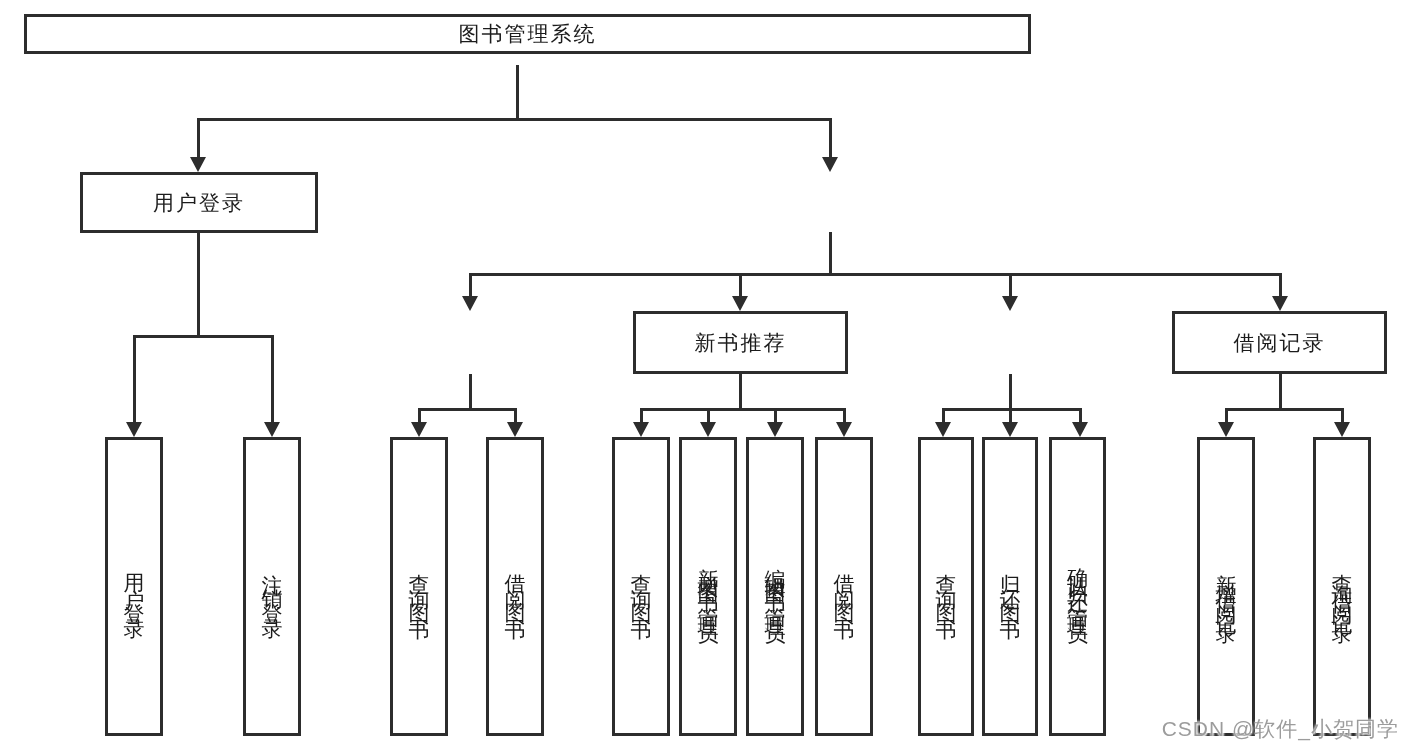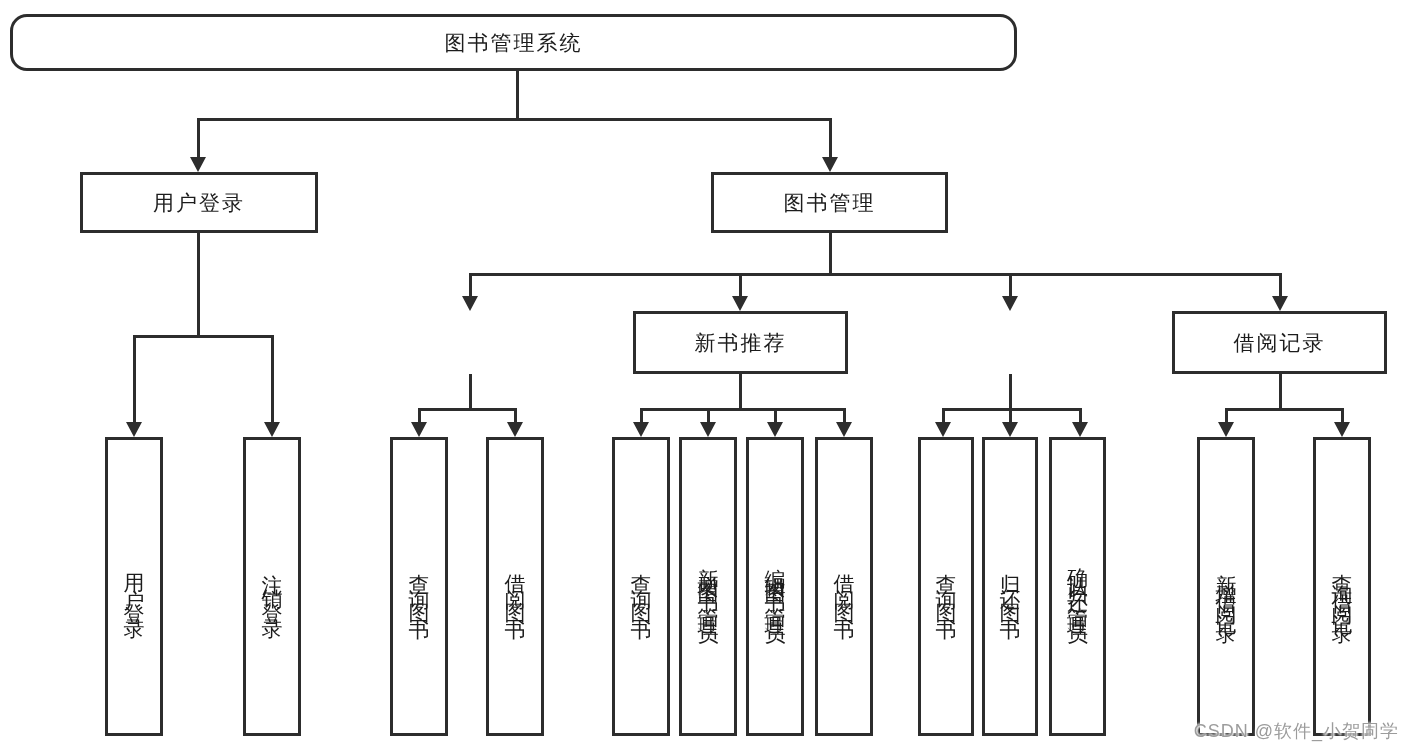--- a/index.html
+++ b/index.html
@@ -21,21 +21,21 @@
   .node.v span.long{letter-spacing:8px;}
   .cline{position:absolute;background:var(--line);z-index:1;}
   .ashaft{position:absolute;width:3px;background:var(--line);z-index:1;}
   .ahead{
     position:absolute;width:0;height:0;z-index:3;
     border-left:8px solid transparent;border-right:8px solid transparent;
     border-top:15px solid var(--line);
   }
   .watermark{
     position:absolute;right:6px;bottom:4px;z-index:5;
-    font-size:18px;color:#9c9c9c;letter-spacing:1px;
+    font-size:21px;color:#9c9c9c;letter-spacing:1px;
     text-shadow:0 0 3px #fff,0 0 3px #fff,1px 1px 2px #fff;
   }
 </style>
 </head>
 <body>
 
 <div class="canvas" id="canvas" style="--line: #2d2d2d; --text: #1c1c1c; background: rgb(255, 255, 255);">
   <div class="layer" id="connector-layer">
       <div class="cline" style="left: 516px; top: 65px; width: 3px; height: 56px;"></div>
       <div class="cline" style="left: 197px; top: 118px; width: 635px; height: 3px;"></div>
@@ -84,28 +84,25 @@
       <div class="ashaft" style="left: 1008.5px; top: 408px; height: 16px;"></div>
       <div class="ahead" style="left: 1002px; top: 422px;"></div>
       <div class="ashaft" style="left: 1078.5px; top: 408px; height: 16px;"></div>
       <div class="ahead" style="left: 1072px; top: 422px;"></div>
       <div class="ashaft" style="left: 1224.5px; top: 408px; height: 16px;"></div>
       <div class="ahead" style="left: 1218px; top: 422px;"></div>
       <div class="ashaft" style="left: 1340.5px; top: 408px; height: 16px;"></div>
       <div class="ahead" style="left: 1334px; top: 422px;"></div>
     </div>
   <div class="layer" id="node-layer">
-      <div class="node" style="left: 10px; top: 14px; width: 1007px; height: 57px; border-radius: 17px;">
+      <div class="node" style="left: 24px; top: 14px; width: 1007px; height: 40px;">
         <span class="mid">图书管理系统</span>
       </div>
       <div class="node" style="left: 80px; top: 172px; width: 238px; height: 61px;">
         <span class="">用户登录</span>
-      </div>
-      <div class="node" style="left: 711px; top: 172px; width: 237px; height: 61px;">
-        <span class="">图书管理</span>
       </div>
       <div class="node" style="left: 633px; top: 311px; width: 215px; height: 63px;">
         <span class="">新书推荐</span>
       </div>
       <div class="node" style="left: 1172px; top: 311px; width: 215px; height: 63px;">
         <span class="">借阅记录</span>
       </div>
       <div class="node v" style="left: 105px; top: 437px; width: 58px; height: 299px;">
         <span class="">用户登录</span>
       </div>

